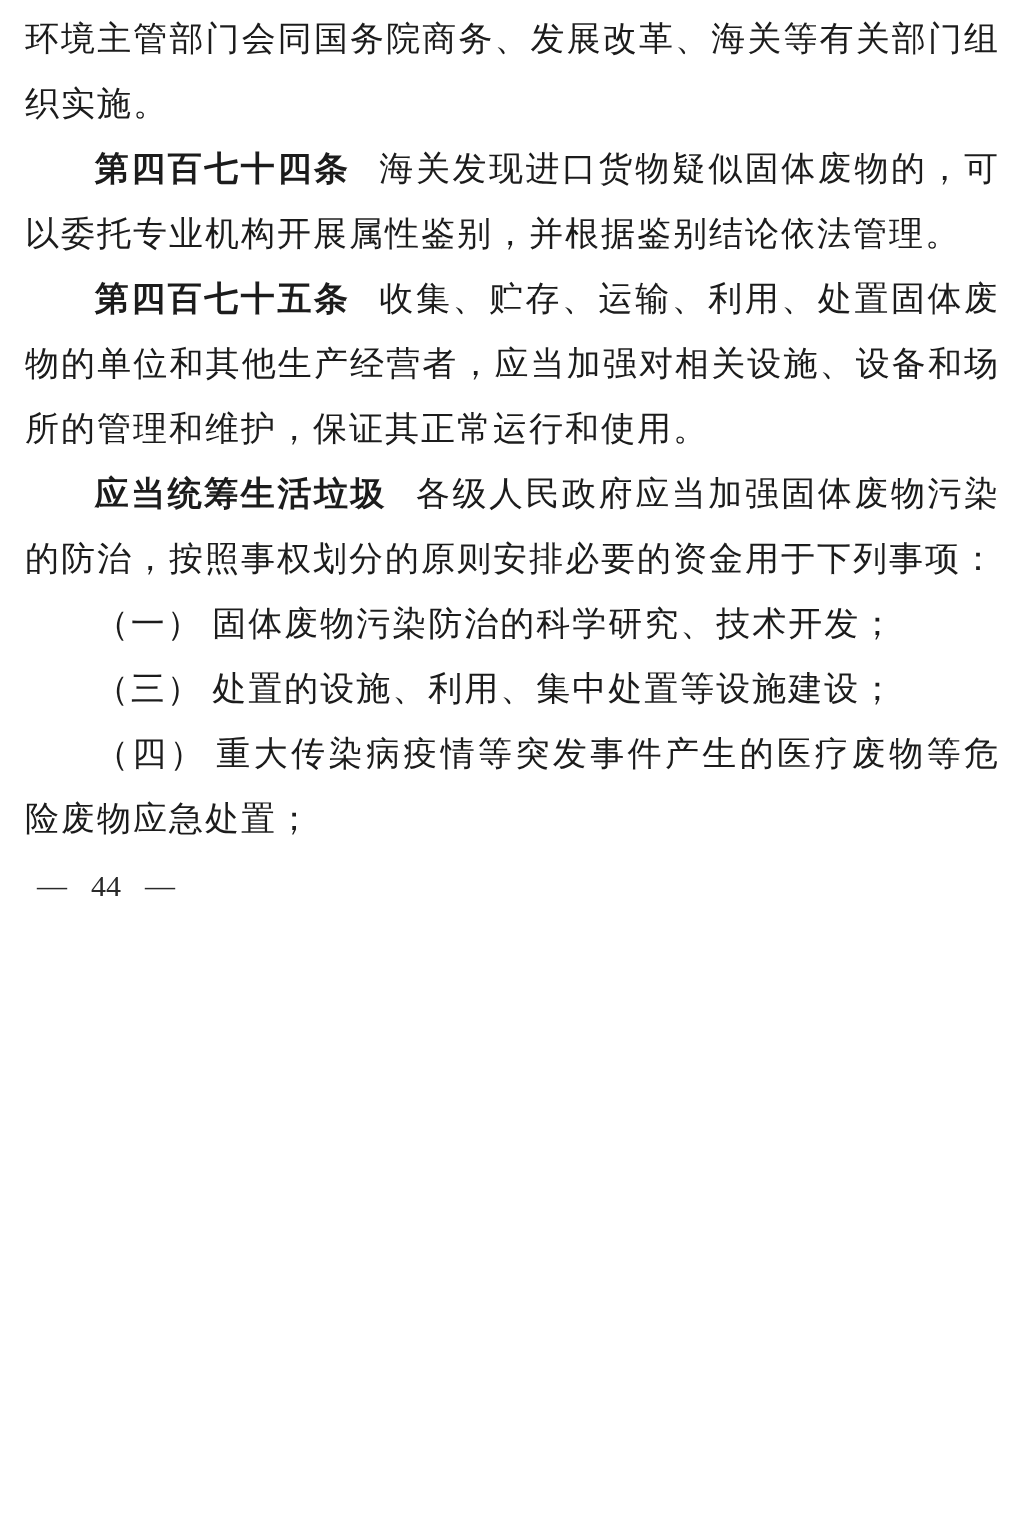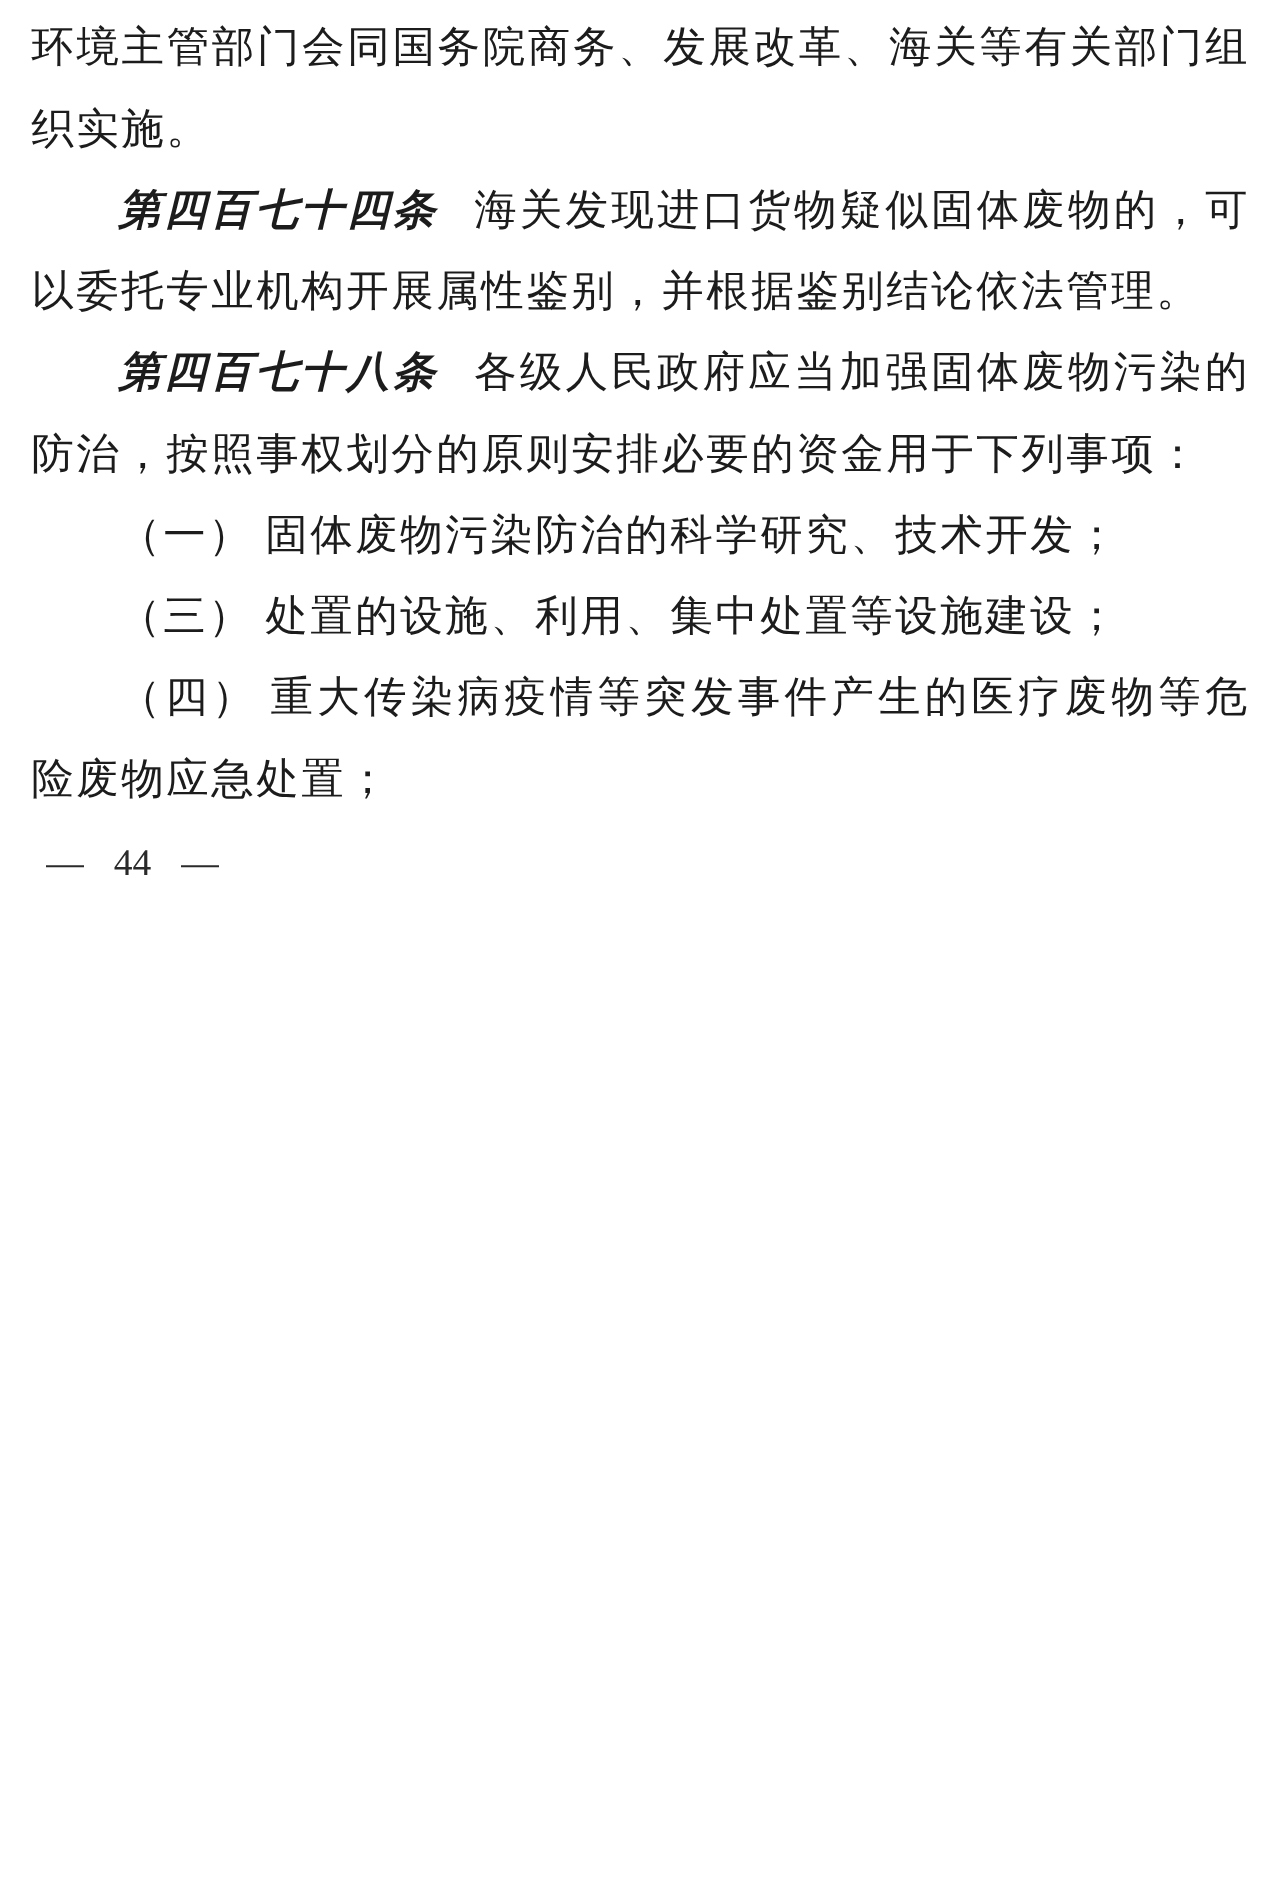--- a/index.html
+++ b/index.html
@@ -36,21 +36,20 @@
     text-justify: inter-character;
     text-indent: 2.05em;
     word-break: break-all;
   }
   .para.no-indent {
     text-indent: 0;
   }
   .article-no {
     font-weight: bold;
     margin-right: 0.85em;
-    font-style: italic;
   }
   .item-no {
     margin-right: 0.28em;
   }
   .footer {
     margin-top: 18px;
     margin-left: 12px;
     font-size: 30px;
     line-height: 34px;
     color: #2a2a2a;
@@ -62,24 +61,25 @@
 </head>
 <body>
 
 <div class="page">
   <div class="content">
 
     <p class="para no-indent"><span>环境主管部门会同国务院商务、发展改革、海关等有关部门组织实施。</span></p>
 
     <p class="para"><b class="article-no">第四百七十四条</b><span>海关发现进口货物疑似固体废物的，可以委托专业机构开展属性鉴别，并根据鉴别结论依法管理。</span></p>
 
+    <p class="para"><b class="article-no">第四百七十五条</b><span>收集、贮存、运输、利用、处置固体废物的单位和其他生产经营者，应当加强对相关设施、设备和场所的管理和维护，保证其正常运行和使用。</span></p>
 
 
 
-    <p class="para"><b class="article-no">第四百七十八条</b><span>各级人民政府应当加强固体废物污染的防治，按照事权划分的原则安排必要的资金用于下列事项：</span></p>
+    <p class="para"><b class="article-no">应当统筹生活垃圾</b><span>各级人民政府应当加强固体废物污染的防治，按照事权划分的原则安排必要的资金用于下列事项：</span></p>
 
     <p class="para"><span class="item-no">（一）</span><span>固体废物污染防治的科学研究、技术开发；</span></p>
 
 
     <p class="para"><span class="item-no">（三）</span><span>处置的设施、利用、集中处置等设施建设；</span></p>
 
     <p class="para"><span class="item-no">（四）</span><span>重大传染病疫情等突发事件产生的医疗废物等危险废物应急处置；</span></p>
 
   </div>
 

